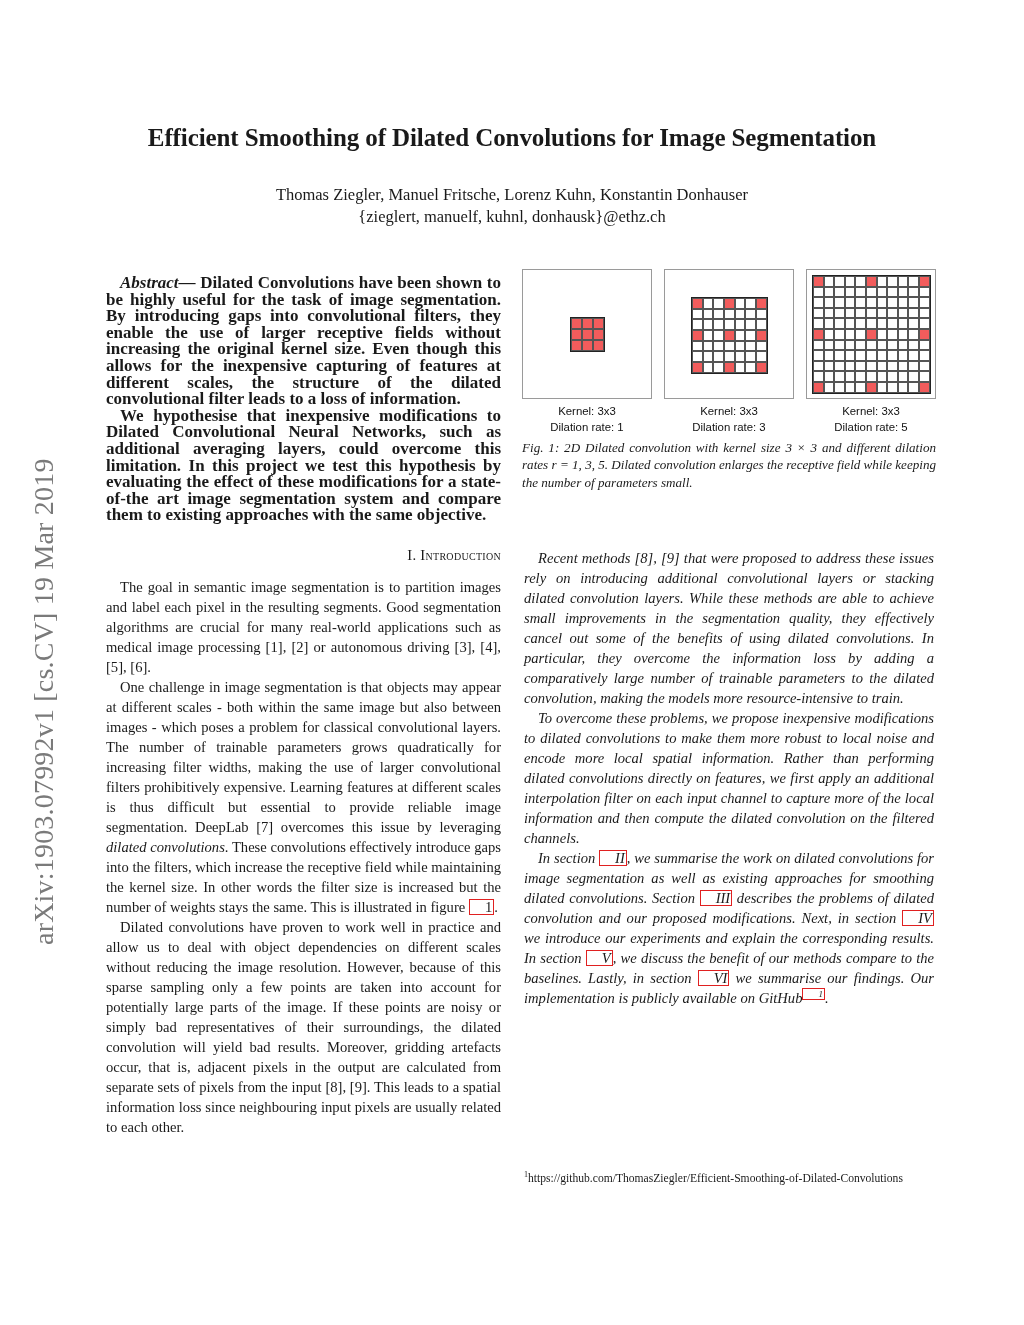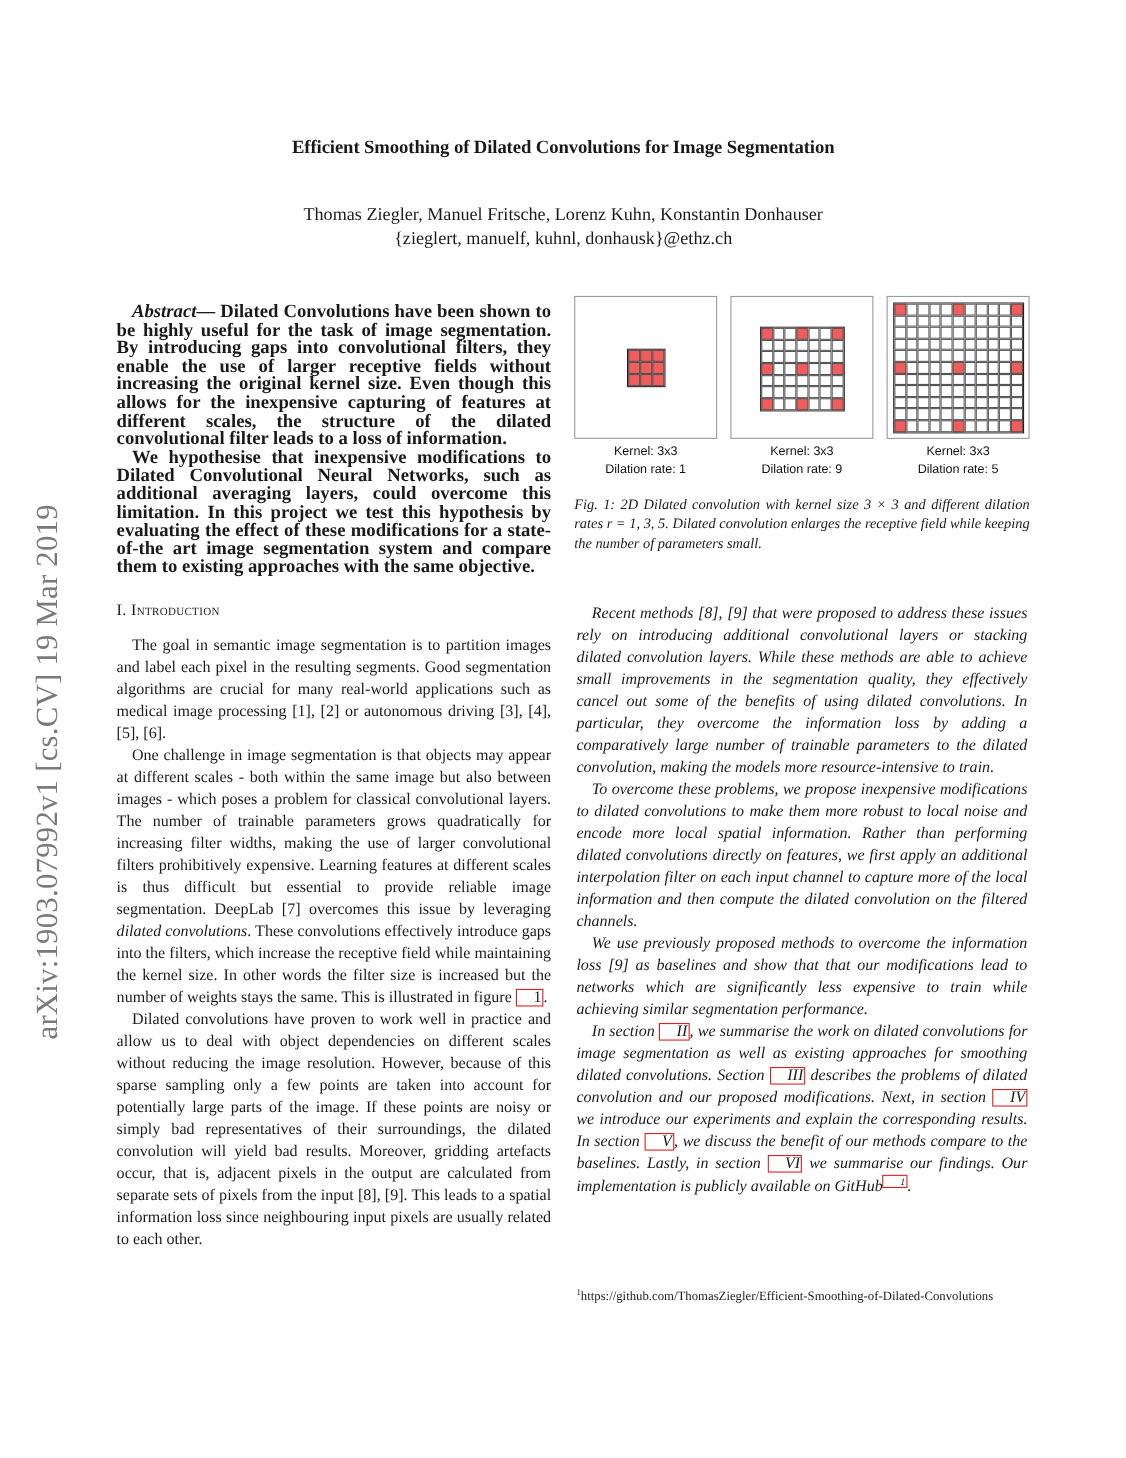--- a/index.html
+++ b/index.html
@@ -2,59 +2,59 @@
 <html><head>
 <meta charset="utf-8">
 <style>
   html, body { margin: 0; padding: 0; background: #ffffff; }
   body {
     width: 1024px; height: 1325px; position: relative; overflow: hidden;
     font-family: "Liberation Serif", "DejaVu Serif", serif; color: #1a1a1a;
   }
   .title {
     position: absolute; left: 60px; top: 124px; width: 904px; text-align: center;
-    font-size: 17px; font-weight: bold; letter-spacing: -0.1px;
+    font-size: 25px; font-weight: bold; letter-spacing: -0.1px;
   }
   .authors {
     position: absolute; left: 60px; top: 184px; width: 904px; text-align: center;
     font-size: 16.5px; line-height: 22px;
   }
   .arxiv {
     position: absolute; left: 28px; top: 945px;
     transform-origin: 0 0; transform: rotate(-90deg);
     font-size: 28px; color: #7a7a7a; white-space: nowrap; letter-spacing: 0.2px;
     width: 600px;
   }
   .col { position: absolute; font-size: 14.6px; line-height: 20px; text-align: justify; }
   .col-left { left: 106px; top: 275px; width: 395px; }
   .col-right { left: 524px; width: 410px; }
   p { margin: 0; text-indent: 14px; }
   .abstract p { font-weight: bold; font-size: 17px; line-height: 16.6px; }
   .abstract .abs-label { font-style: italic; font-weight: bold; }
   .section-heading {
-    text-align: left; margin: 21px 0 12px 0; font-size: 14.6px; letter-spacing: 0.3px;
+    text-align: right; margin: 21px 0 12px 0; font-size: 14.6px; letter-spacing: 0.3px;
   }
   .section-heading .sc { font-variant: small-caps; }
   .ref-box { border: 1.2px solid #e02020; padding: 0 1px; line-height: 14px; display: inline-block; }
   .figure-wrap { position: absolute; left: 522px; top: 269px; width: 414px; }
   .panels { display: flex; justify-content: space-between; }
   .panel {
     width: 130px; height: 130px; border: 1.2px solid #9a9a9a; box-sizing: border-box;
     position: relative; background: #fff;
   }
   .grid { position: absolute; display: grid; border: 1.5px solid #222; box-sizing: content-box; }
   .cell { border: 0.6px solid #555; box-sizing: border-box; background: #fff; }
   .cell.on { background: #f25c5c; }
   .labels { display: flex; justify-content: space-between; margin-top: 5px; }
   .panel-label {
     width: 130px; text-align: center; font-family: "Liberation Sans", "DejaVu Sans", sans-serif;
     font-size: 11.4px; line-height: 15.5px; color: #111;
   }
   .caption {
-    margin-top: 15px; font-style: italic; font-size: 13.1px; line-height: 17.3px; text-align: justify;
+    margin-top: 4px; font-style: italic; font-size: 13.1px; line-height: 17.3px; text-align: justify;
   }
   .footnote {
     position: absolute; left: 524px; top: 1172px; width: 400px;
     font-size: 11.6px; line-height: 14.5px;
   }
   .footnote sup { font-size: 8px; }
   sup { font-size: 9px; vertical-align: super; line-height: 0; }
 </style>
 </head>
 <body>
@@ -274,32 +274,31 @@
         </div>
     </div>
   </div>
   <div class="labels">
     <div class="panel-label">
       <div>Kernel: 3x3</div>
       <div>Dilation rate: 1</div>
     </div>
     <div class="panel-label">
       <div>Kernel: 3x3</div>
-      <div>Dilation rate: 9</div>
+      <div>Dilation rate: 3</div>
     </div>
     <div class="panel-label">
       <div>Kernel: 3x3</div>
       <div>Dilation rate: 5</div>
     </div>
   </div>
   <div class="caption">Fig. 1: 2D Dilated convolution with kernel size 3 × 3 and different dilation rates r = 1, 3, 5. Dilated convolution enlarges the receptive field while keeping the number of parameters small.</div>
 </div>
 
 <div class="col col-right" style="top:548px;font-style:italic;">
   <p>Recent methods [8], [9] that were proposed to address these issues rely on introducing additional convolutional layers or stacking dilated convolution layers. While these methods are able to achieve small improvements in the segmentation quality, they effectively cancel out some of the benefits of using dilated convolutions. In particular, they overcome the information loss by adding a comparatively large number of trainable parameters to the dilated convolution, making the models more resource-intensive to train.</p>
   <p>To overcome these problems, we propose inexpensive modifications to dilated convolutions to make them more robust to local noise and encode more local spatial information. Rather than performing dilated convolutions directly on features, we first apply an additional interpolation filter on each input channel to capture more of the local information and then compute the dilated convolution on the filtered channels.</p>
-  <p>We use previously proposed methods to overcome the information loss [9] as baselines and show that that our modifications lead to networks which are significantly less expensive to train while achieving similar segmentation performance.</p>
   <p><span>In section </span><a class="ref-box">II</a><span>, we summarise the work on dilated convolutions for image segmentation as well as existing approaches for smoothing dilated convolutions. Section </span><a class="ref-box">III</a><span> describes the problems of dilated convolution and our proposed modifications. Next, in section </span><a class="ref-box">IV</a><span> we introduce our experiments and explain the corresponding results. In section </span><a class="ref-box">V</a><span>, we discuss the benefit of our methods compare to the baselines. Lastly, in section </span><a class="ref-box">VI</a><span> we summarise our findings. Our implementation is publicly available on GitHub</span><sup><a class="ref-box" style="line-height:10px;">1</a></sup><span>.</span></p>
 </div>
 
 <div class="footnote">
   <sup>1</sup><span>https://github.com/ThomasZiegler/Efficient-Smoothing-of-Dilated-Convolutions</span>
 </div>
 
 </body></html>

